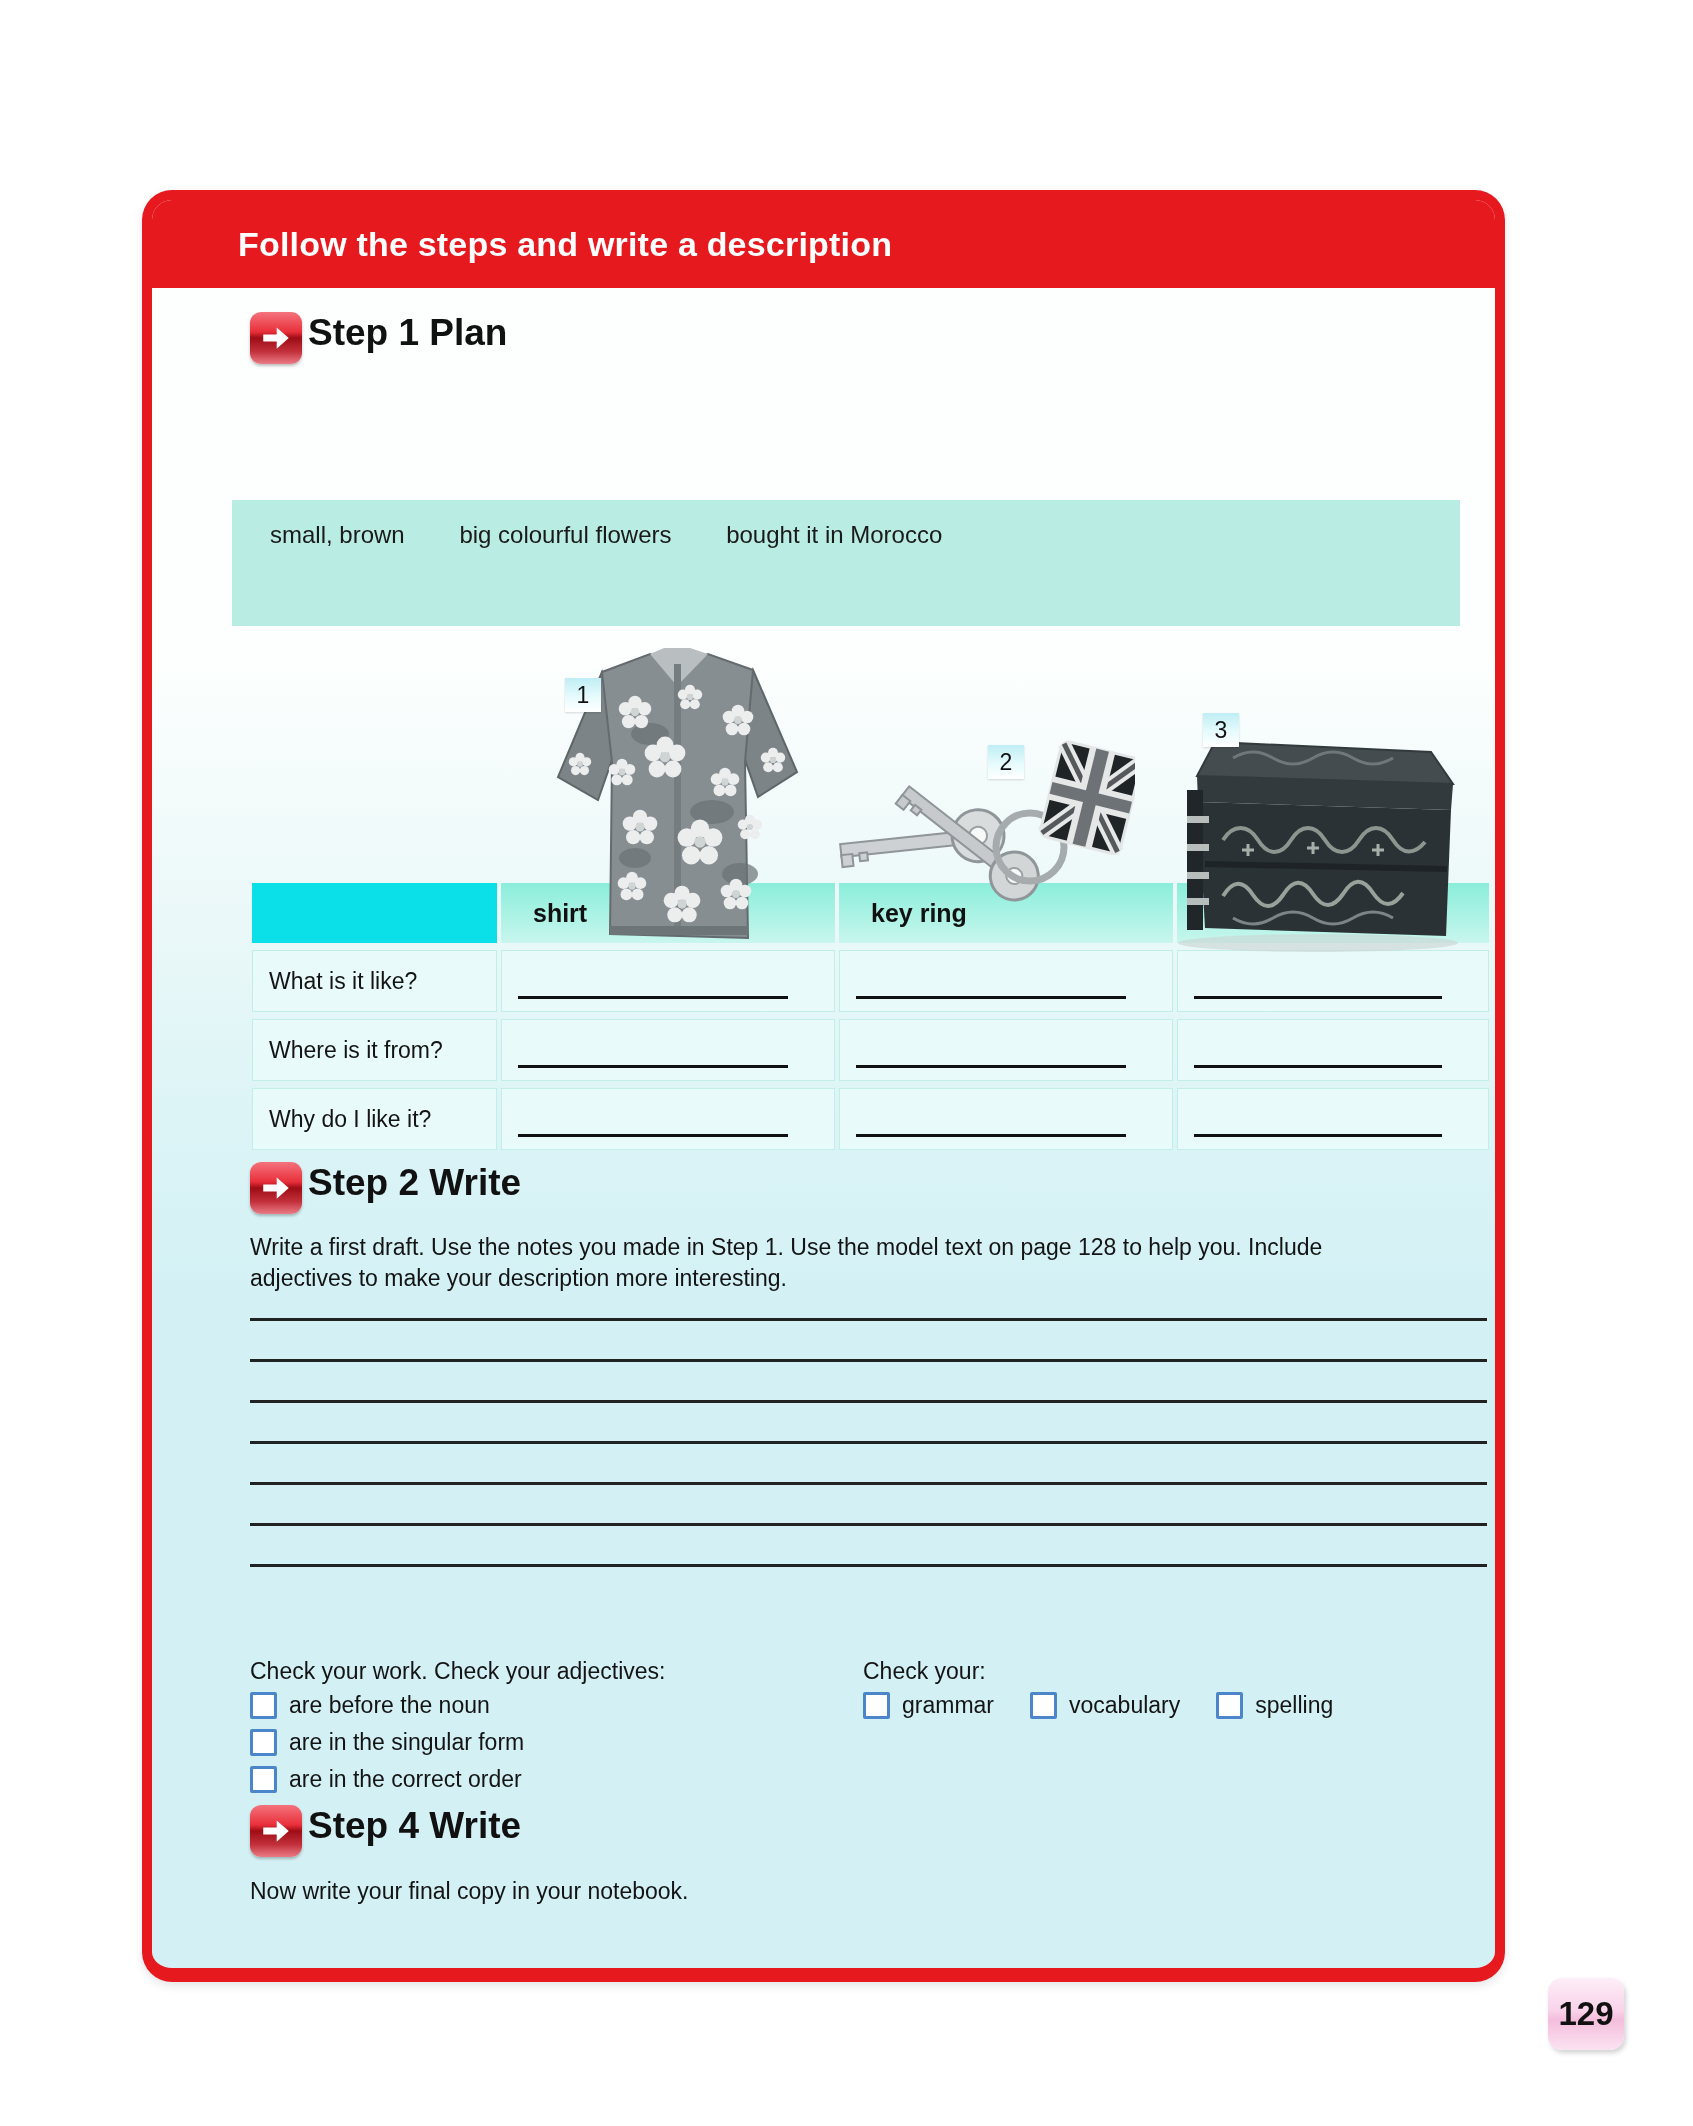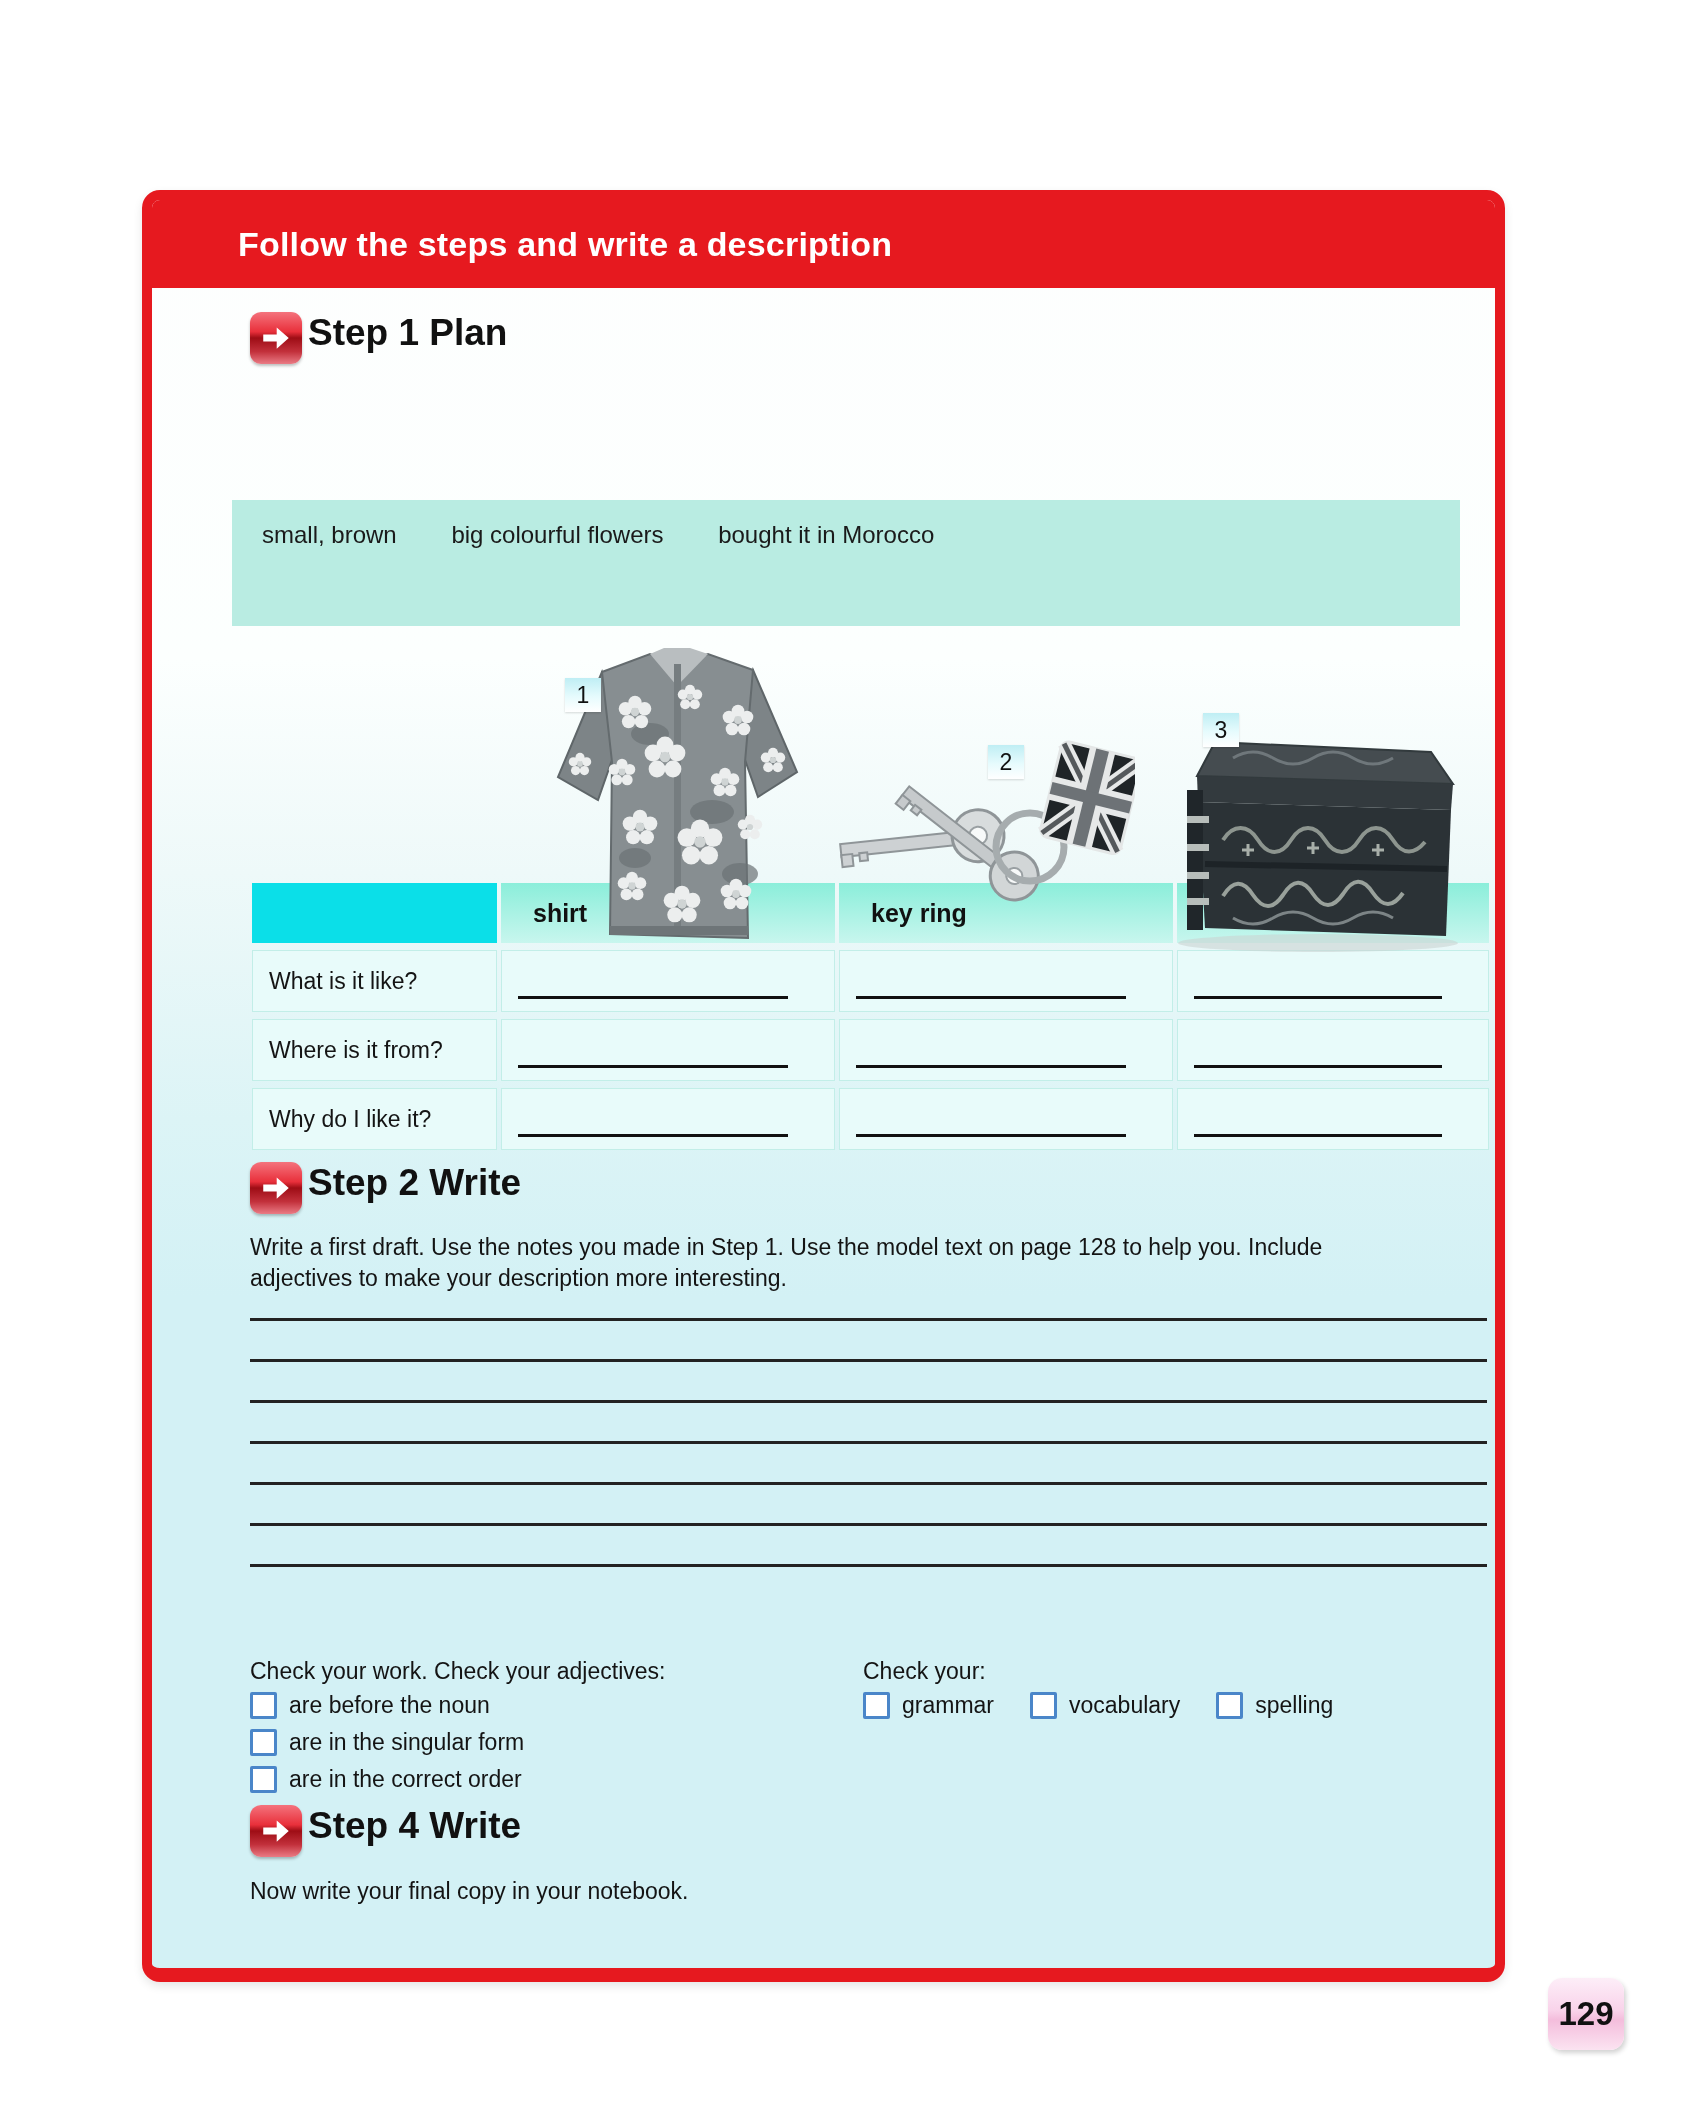--- a/index.html
+++ b/index.html
@@ -3,21 +3,21 @@
 <meta charset="utf-8">
 <style>
   * { margin:0; padding:0; box-sizing:border-box; }
   html,body { background:#ffffff; }
   body { font-family:"Liberation Sans", sans-serif; color:#1a1a1a; }
   .page { position:relative; width:1693px; height:2126px; background:#ffffff; overflow:hidden; }
 
   
   .card {
     position:absolute; left:142px; top:190px; width:1363px; height:1792px;
-    border:10px solid #e6191f; border-bottom-width:14px; border-radius:18px;
+    border:10px solid #e6191f; border-bottom-width:14px; border-radius:30px;
     overflow:hidden;
     background:linear-gradient(180deg,#fdfefe 0%,#fcfffe 26%,#eef9f9 38%,#dcf4f6 52%,#d3f1f5 62%,#d3f1f5 100%);
     box-shadow:0 4px 10px rgba(0,0,0,0.10);
   }
   .card-header {
     position:absolute; left:0; top:0; width:100%; height:88px; background:#e6191f;
     display:flex; align-items:center; padding-left:86px;
   }
   .card-header .title { color:#ffffff; font-size:34px; font-weight:700; letter-spacing:0.2px; }
 
@@ -30,21 +30,21 @@
     box-shadow:0 2px 3px rgba(0,0,0,0.25);
   }
   .step-icon svg { width:34px; height:34px; display:block; }
   .step-title { font-size:37px; font-weight:700; color:#111; }
 
   .body-text { position:absolute; font-size:23px; line-height:31px; color:#141414; }
 
   
   .word-box {
     position:absolute; left:80px; top:300px; width:1228px; height:126px;
-    background:#b9ece2; padding:15px 30px;
+    background:#b9ece2; padding:15px 38px;
     font-size:24px; line-height:39px;
   }
   .wb-item { margin-right:48px; white-space:nowrap; }
   .wb-item:last-child { margin-right:0; }
 
   
   .photo { position:absolute; z-index:2; }
   .photo svg { width:100%; height:100%; display:block; }
   .num-tag {
     position:absolute; z-index:3; width:36px; height:34px;

